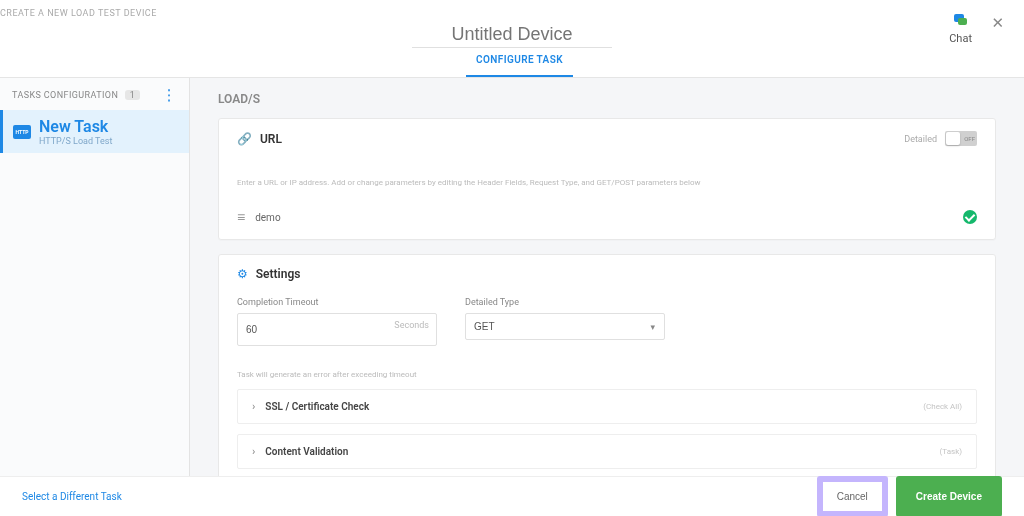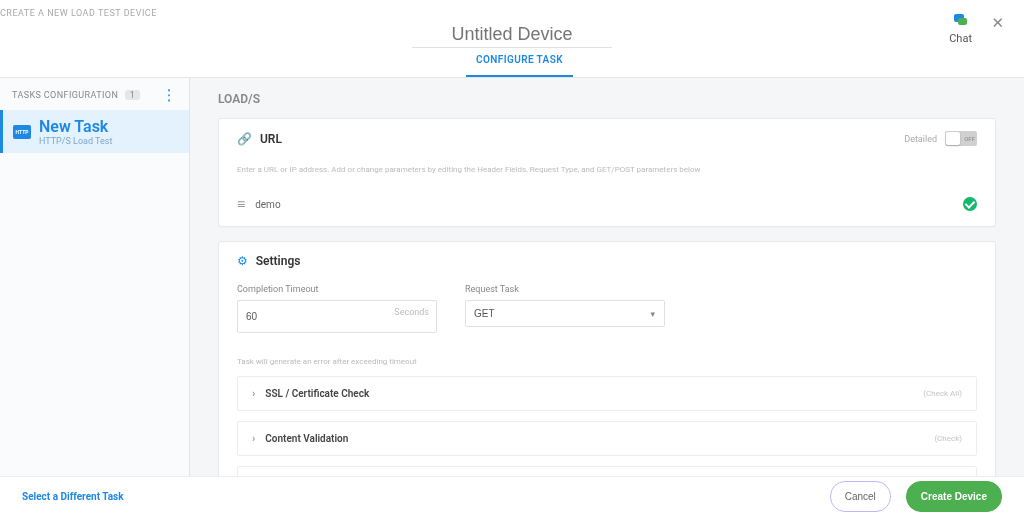--- a/index.html
+++ b/index.html
@@ -27,21 +27,21 @@
   .sec-title { font-size: 12px; color: #888; font-weight: 600; margin-bottom: 12px; }
   .card { background: #fff; border: 1px solid #e8e8e8; border-radius: 3px; margin-bottom: 14px; box-shadow: 0 1px 1px rgba(0,0,0,0.02); }
   .card-head { display: flex; align-items: center; padding: 12px 18px 10px; }
   .card-head .hic { color: #1e88e5; font-size: 12px; margin-right: 8px; }
   .card-head .ht { font-size: 12px; font-weight: 600; color: #333; flex: 1; }
   .card-head .detailed { font-size: 9px; color: #aaa; margin-right: 8px; }
   .toggle { width: 32px; height: 15px; background: #d0d0d0; border-radius: 2px; position: relative; cursor: pointer; font-size: 6px; color: #888; display: flex; align-items: center; justify-content: flex-end; padding-right: 2px; }
   .toggle::before { content: ""; position: absolute; left: 1px; top: 1px; width: 14px; height: 13px; background: #fff; border-radius: 2px; box-shadow: 0 1px 2px rgba(0,0,0,0.2); }
   .card-body { padding: 0 18px 14px; }
   .url-input { width: 100%; border: 1px solid #e0e0e0; border-radius: 2px; padding: 8px 10px; font-size: 10px; color: #555; }
-  .help { font-size: 8px; color: #bbb; margin-top: 9px; }
+  .help { font-size: 8px; color: #bbb; margin-top: 22px; }
   .script-row { display: flex; align-items: center; margin-top: 22px; gap: 10px; }
   .handle { color: #999; font-size: 14px; cursor: grab; }
   .script-label { font-size: 10px; color: #666; flex: 1; }
   .status-ok { width: 14px; height: 14px; border-radius: 50%; background: #15b86c; display: flex; align-items: center; justify-content: center; }
   .status-ok::after { content: ""; width: 4px; height: 7px; margin-bottom: 2px; border-right: 2px solid #fff; border-bottom: 2px solid #fff; transform: rotate(45deg); }
   .settings-body { padding: 6px 18px 16px; }
   .field-row { display: flex; gap: 28px; }
   .field { width: 200px; }
   .flabel { font-size: 9px; color: #888; margin-bottom: 6px; display: block; }
   .inp-wrap { position: relative; }
@@ -49,22 +49,22 @@
   .suffix { position: absolute; right: 8px; top: 7px; font-size: 9px; color: #bbb; }
   .sel { width: 100%; border: 1px solid #e0e0e0; border-radius: 2px; padding: 7px 8px; font-size: 10px; color: #555; appearance: none; background: #fff; }
   .sel-wrap { position: relative; }
   .sel-caret { position: absolute; right: 10px; top: 9px; font-size: 9px; color: #888; pointer-events: none; }
   .fhelp { font-size: 8px; color: #bbb; margin-top: 24px; }
   .acc { border: 1px solid #eee; border-radius: 2px; padding: 10px 14px; display: flex; align-items: center; margin-top: 10px; cursor: pointer; }
   .acc .chev { color: #888; font-size: 11px; margin-right: 10px; }
   .acc .al { font-size: 10px; color: #444; font-weight: 600; flex: 1; }
   .acc .hint { font-size: 8px; color: #c4c4c4; }
   .footer { height: 40px; border-top: 1px solid #eee; background: #fff; display: flex; align-items: center; padding: 0 22px; }
-  .link { color: #1e88e5; font-size: 10px; cursor: pointer; flex: 1; font-weight: bold; }
-  .btn { border-radius: 15px; padding: 9px 14px; font-size: 10px; cursor: pointer; border: 1px solid #c4b5fd; background: #fff; color: #666; margin-left: 15px; }
+  .link { color: #1e88e5; font-size: 10px; cursor: pointer; flex: 1; }
+  .btn { border-radius: 3px; padding: 9px 14px; font-size: 10px; cursor: pointer; border: 6px solid #c4b5fd; background: #fff; color: #666; margin-left: 8px; }
   .btn.primary { background: #4caf50; border-color: #4caf50; color: #fff; font-weight: 600; }
   .main::-webkit-scrollbar { width: 10px; }
   .main::-webkit-scrollbar-thumb { background: #c8c8c8; border-radius: 5px; }
   .main::-webkit-scrollbar-track { background: #f0f0f0; }
 </style>
 </head>
 <body>
 
 <div class="topbar">
   <div class="title-small">CREATE A NEW LOAD TEST DEVICE</div>
@@ -128,39 +128,39 @@
         <div class="field-row">
           <div class="field">
             <span class="flabel">Completion Timeout</span>
             <div class="inp-wrap">
               <input class="inp" value="60" style="">
               <span class="suffix">Seconds</span>
             </div>
             <div class="fhelp">Task will generate an error after exceeding timeout</div>
           </div>
           <div class="field">
-            <span class="flabel">Request Task</span>
+            <span class="flabel">Detailed Type</span>
             <div class="sel-wrap">
               <select class="sel">
                 <option>GET</option>
               </select>
               <span class="sel-caret">▾</span>
             </div>
           </div>
         </div>
 
         <div class="acc">
           <span class="chev">›</span>
           <span class="al">SSL / Certificate Check</span>
           <span class="hint">(Check All)</span>
         </div>
         <div class="acc">
           <span class="chev">›</span>
           <span class="al">Content Validation</span>
-          <span class="hint">(Check)</span>
+          <span class="hint">(Task)</span>
         </div>
         <div class="acc">
           
           
           
         </div>
       </div>
     </div>
   </div>
 </div>

